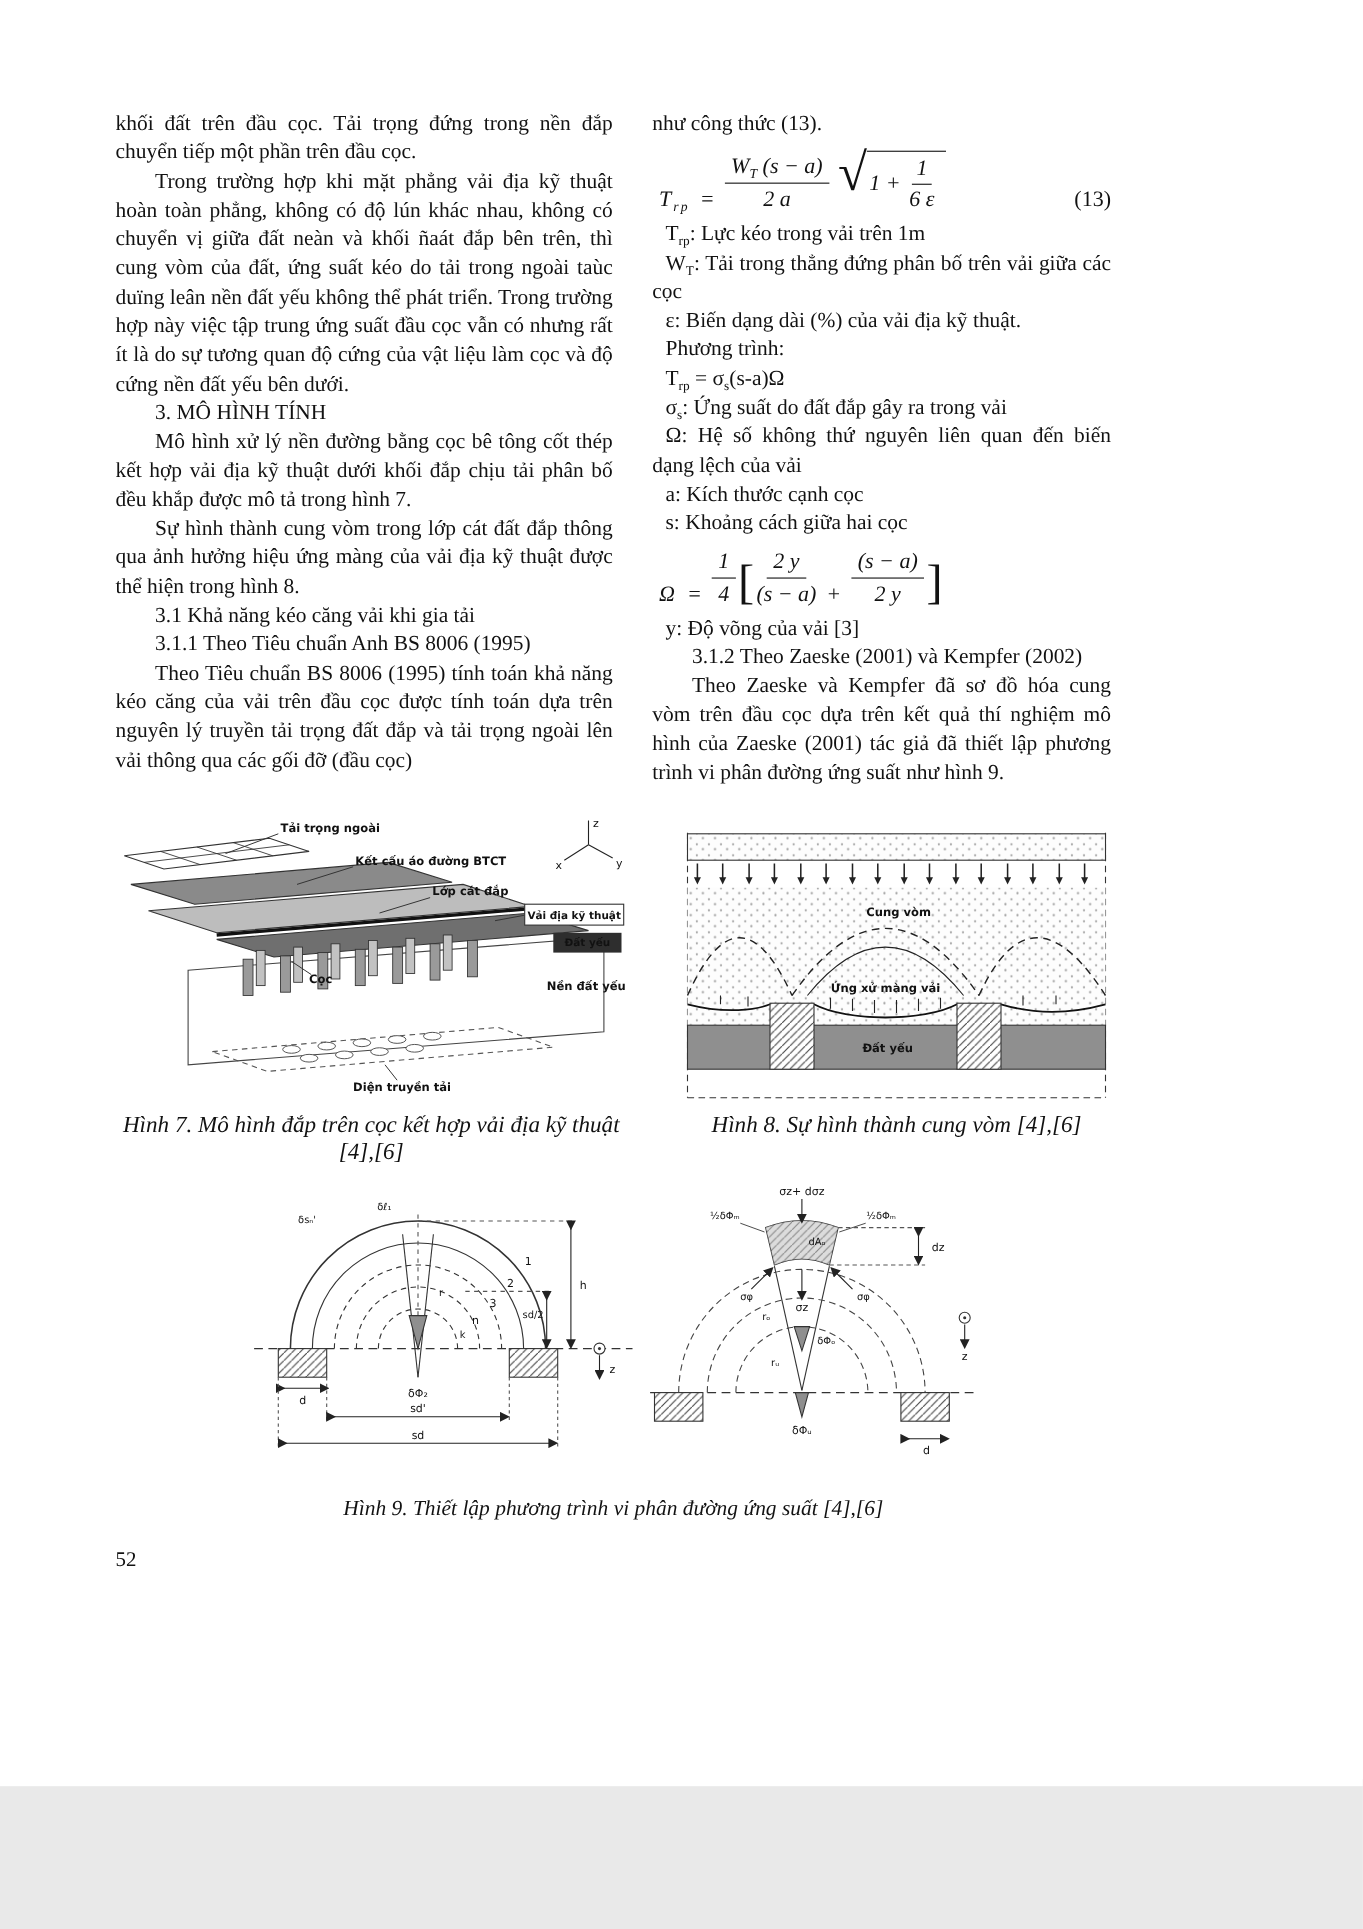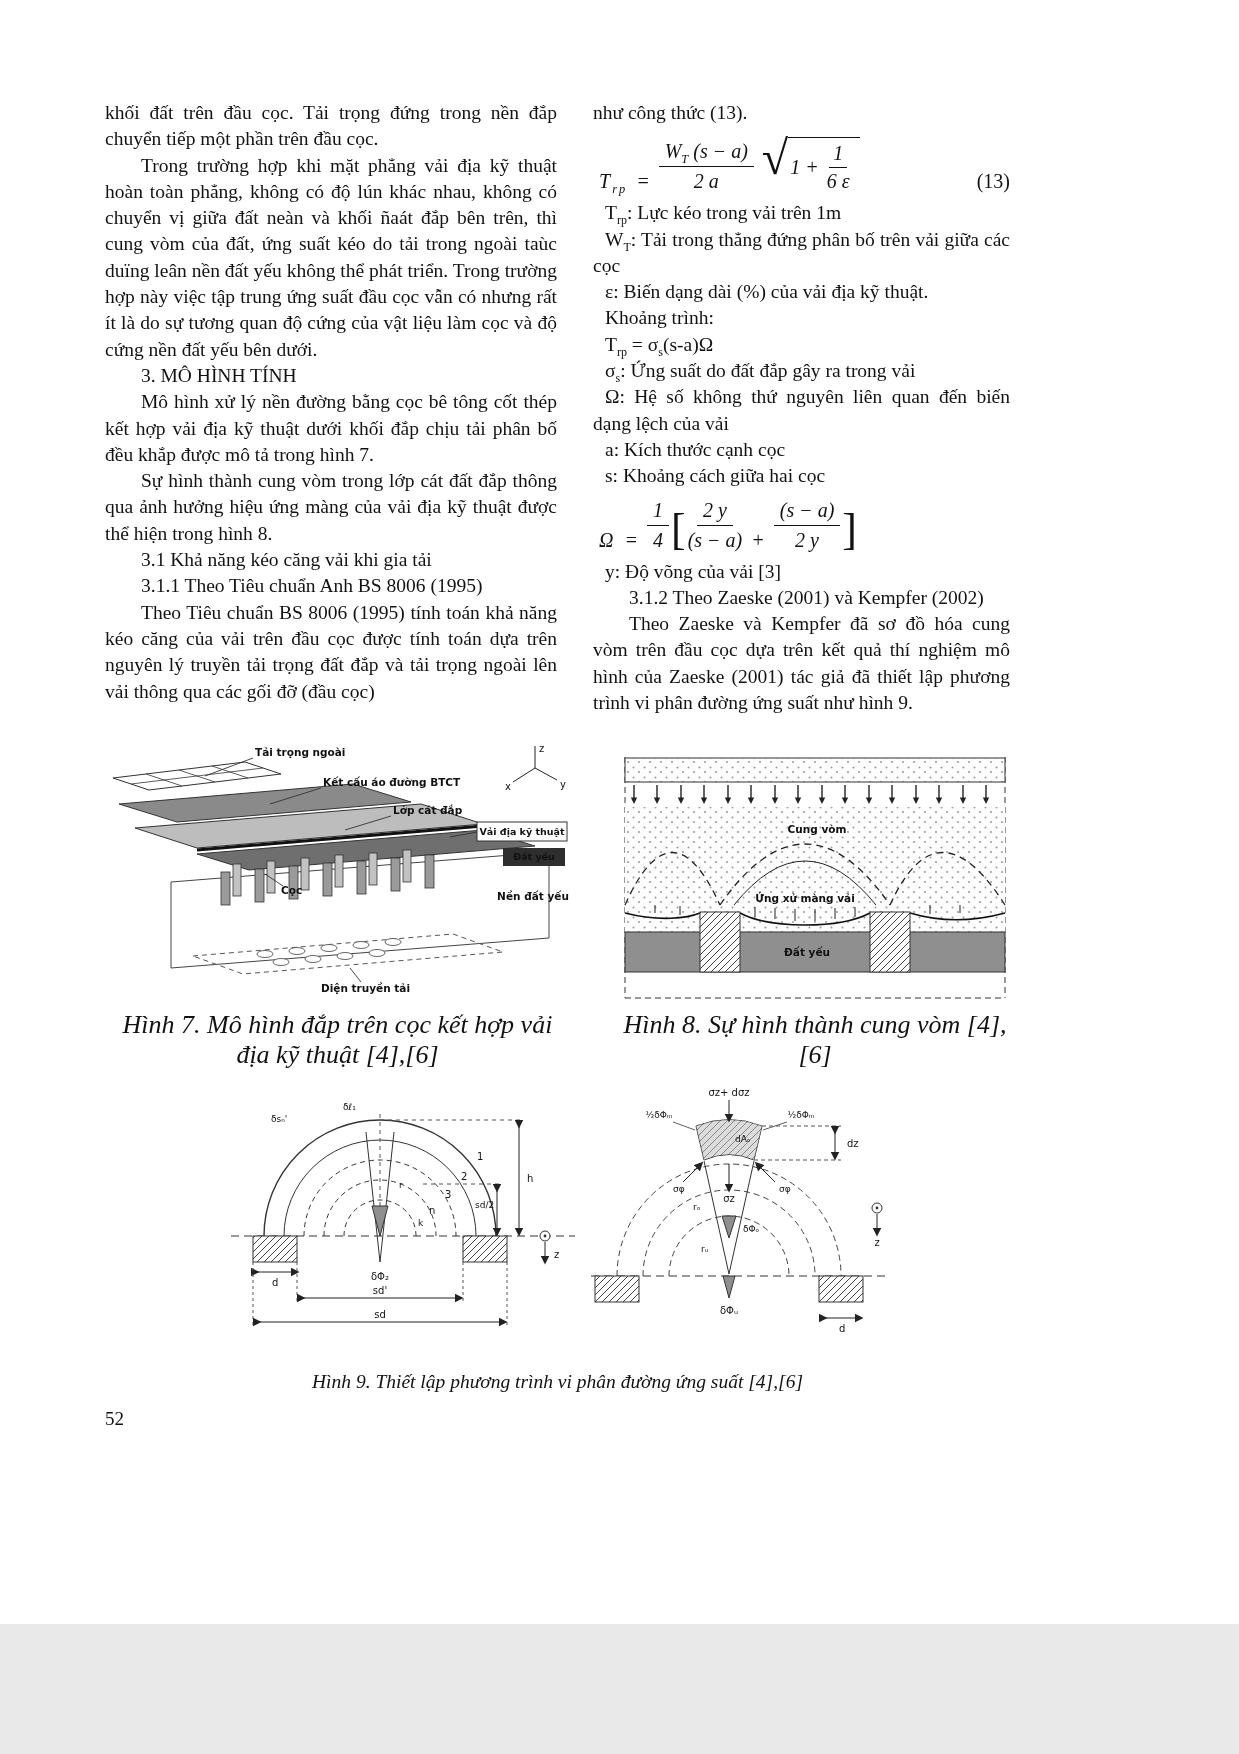--- a/index.html
+++ b/index.html
@@ -37,21 +37,21 @@
   .sqrt .radical { font-style:normal; font-size:48px; line-height:46px; }
   .sqrt .sqrt-body { border-top:1.8px solid #111; display:inline-flex; align-items:center;
                      gap:8px; padding:4px 10px 0 2px; margin-top:2px; }
   .eq-tag { margin-left:auto; font-style:normal; }
   .bigbr { font-style:normal; font-size:44px; line-height:1; font-weight:300; margin:0 2px; }
 
   
   .figrow { display:flex; justify-content:space-between; align-items:flex-end; margin-top:26px; }
   figure { margin:0; }
   .caprow { display:flex; justify-content:space-between; margin-top:10px; }
-  .caprow .cap { font-style:italic; font-size:26px; text-align:center; }
+  .caprow .cap { font-style:italic; font-size:21px; text-align:center; }
   .cap7 { width:465px; }
   .cap8 { width:390px; }
   .fig9wrap { margin-top:16px; text-align:center; }
   .fig9cap  { margin-top:10px; font-style:italic; font-size:19.5px; text-align:center; }
 
   svg { display:block; }
   .figlbl { font-family:"DejaVu Sans","Liberation Sans",sans-serif; font-weight:bold;
             font-size:10.5px; fill:#111; }
   .figlbl.small { font-size:9.5px; }
   .mathlbl { font-family:"DejaVu Sans","Liberation Sans",sans-serif; font-size:10px; fill:#111; }
@@ -99,21 +99,21 @@
                 <span class="den">6 ε</span>
               </span>
             </span>
           </span>
           <span class="eq-tag">(13)</span>
         </div>
 
         <p class="defline"><span>T</span><sub>rp</sub><span>: Lực kéo trong vải trên 1m</span></p>
         <p class="defline"><span>W</span><sub>T</sub><span>: Tải trong thẳng đứng phân bố trên vải giữa các cọc</span></p>
         <p class="defline">ε: Biến dạng dài (%) của vải địa kỹ thuật.</p>
-        <p class="defline">Khoảng trình:</p>
+        <p class="defline">Phương trình:</p>
         <p class="defline italic"><span>T</span><sub>rp</sub><span> = σ</span><sub>s</sub><span>(s-a)Ω</span></p>
         <p class="defline"><span>σ</span><sub>s</sub><span>: Ứng suất do đất đắp gây ra trong vải</span></p>
         <p class="defline">Ω: Hệ số không thứ nguyên liên quan đến biến dạng lệch của vải</p>
         <p class="defline">a: Kích thước cạnh cọc</p>
         <p class="defline">s: Khoảng cách giữa hai cọc</p>
 
         <div class="equation omega">
           <span class="eq-var">Ω</span>
           <span class="eq-op">=</span>
           <span class="frac">

